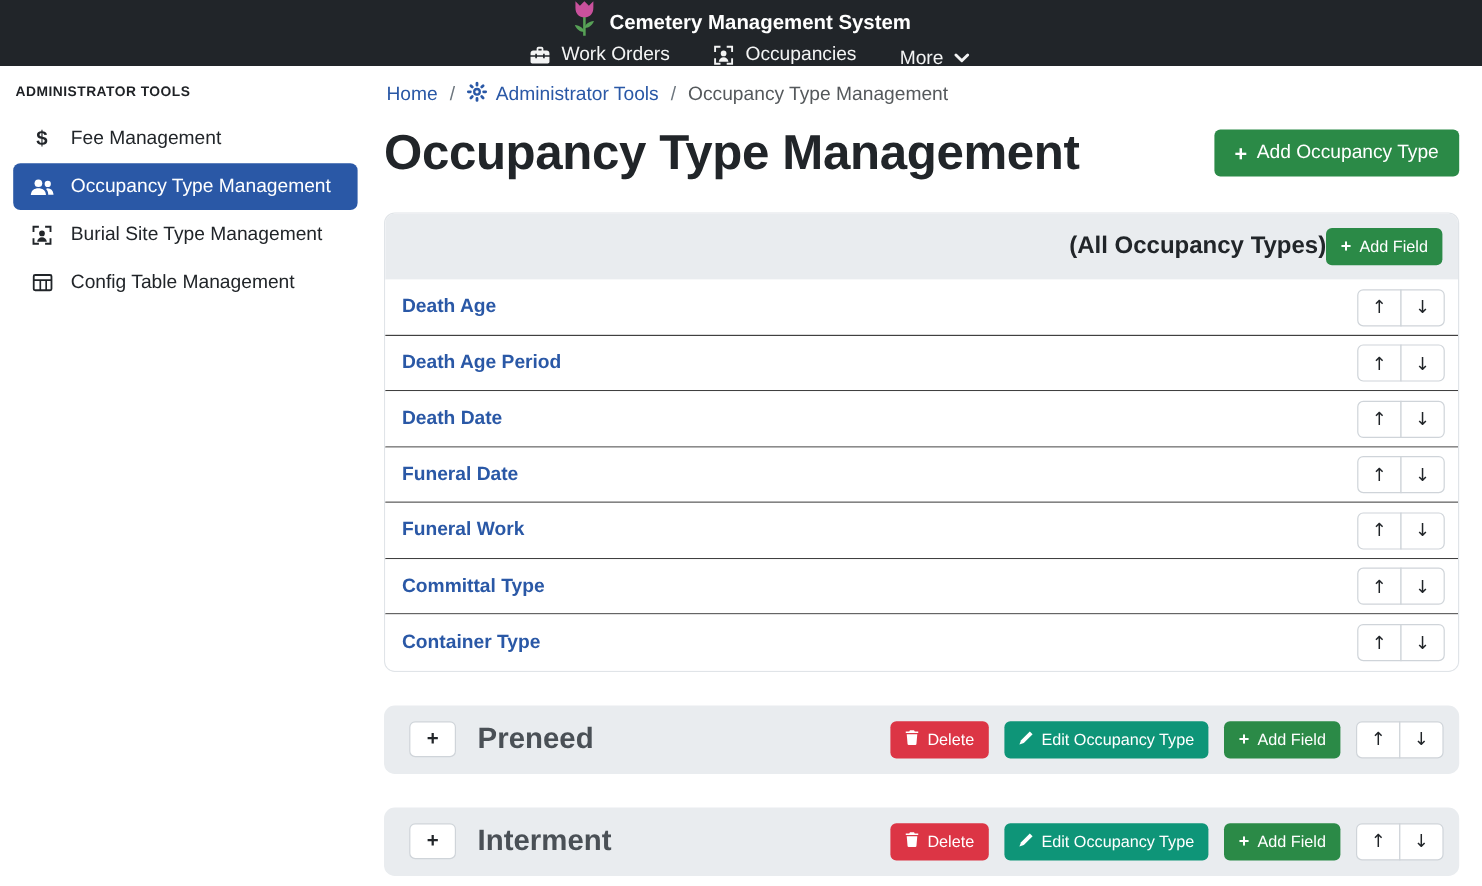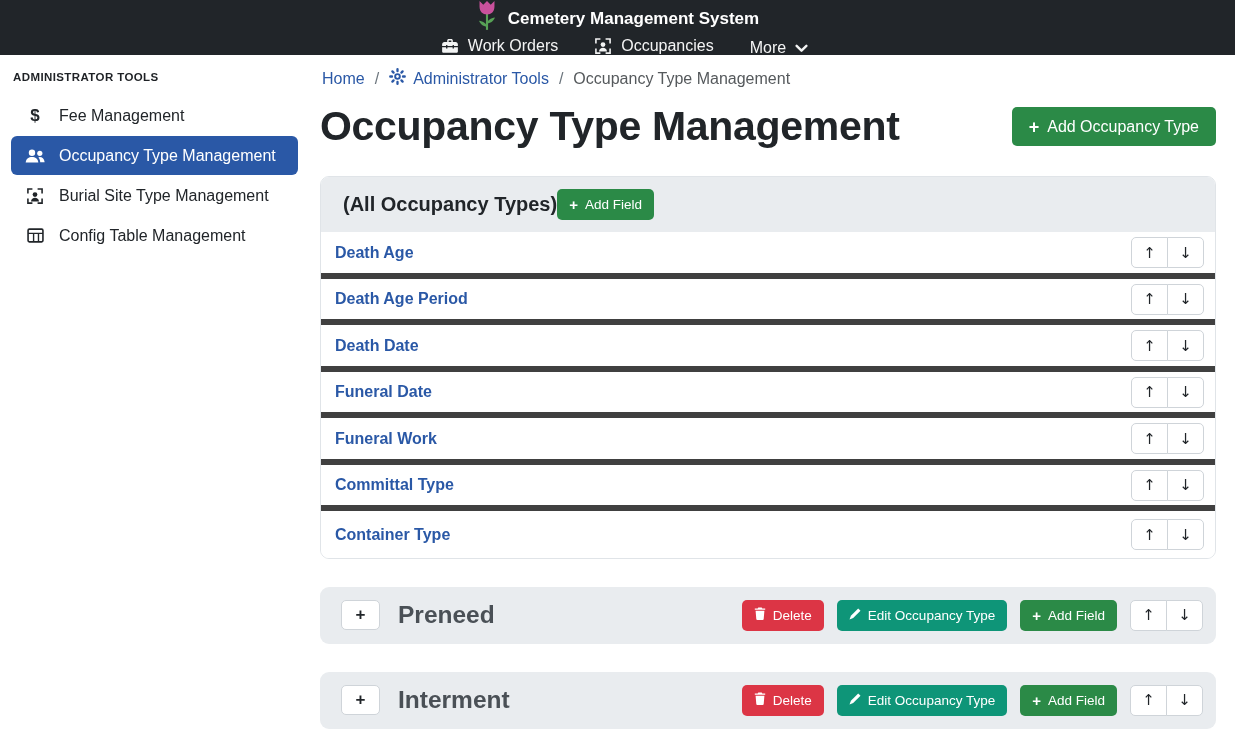--- a/index.html
+++ b/index.html
@@ -47,23 +47,23 @@
 
   .arrow-group { display:inline-flex; }
   .btn-arrow { width:37px; height:31px; background:#fff; border:1px solid #cfd4d9; color:#212529;
                display:inline-flex; align-items:center; justify-content:center; padding:0;
                font-family:"DejaVu Sans",sans-serif; font-size:15px; }
   .btn-arrow.up { border-radius:5px 0 0 5px; }
   .btn-arrow.down { border-radius:0 5px 5px 0; margin-left:-1px; }
 
   
   .card { margin-top:24px; border:1px solid #e0e4e8; border-radius:9px; overflow:hidden; }
-  .card-header { background:#e9ecef; display:flex; align-items:center; justify-content:flex-start; height:55px; padding:0 13px 0 22px; }
+  .card-header { background:#e9ecef; display:flex; align-items:center; justify-content:flex-end; height:55px; padding:0 13px 0 22px; }
   .card-title { font-size:20px; font-weight:600; color:#212529; }
-  .field-row { display:flex; align-items:center; justify-content:space-between; height:46.5px; padding:0 11px 0 14px; border-bottom:6px solid #404040; background:#fff; }
+  .field-row { display:flex; align-items:center; justify-content:space-between; height:46.5px; padding:0 11px 0 14px; border-bottom:1px solid #404040; background:#fff; }
   .field-row:last-child { border-bottom:none; }
   .field-link { color:#2a58a6; font-weight:700; font-size:16px; cursor:pointer; text-decoration:none; }
 
   
   .section-bar { margin-top:28px; background:#e9ecef; border-radius:9px; height:57px; display:flex; align-items:center; padding:0 13px 0 21px; }
   .btn-expand { width:39px; height:30px; background:#fff; border:1px solid #cfd4d9; border-radius:5px; color:#212529;
                 font-size:17px; font-weight:600; display:inline-flex; align-items:center; justify-content:center; }
   .section-title { margin-left:18px; font-size:24.5px; font-weight:600; color:#4a5056; }
   .section-actions { margin-left:auto; display:flex; align-items:flex-start; gap:13px; }
 </style>

